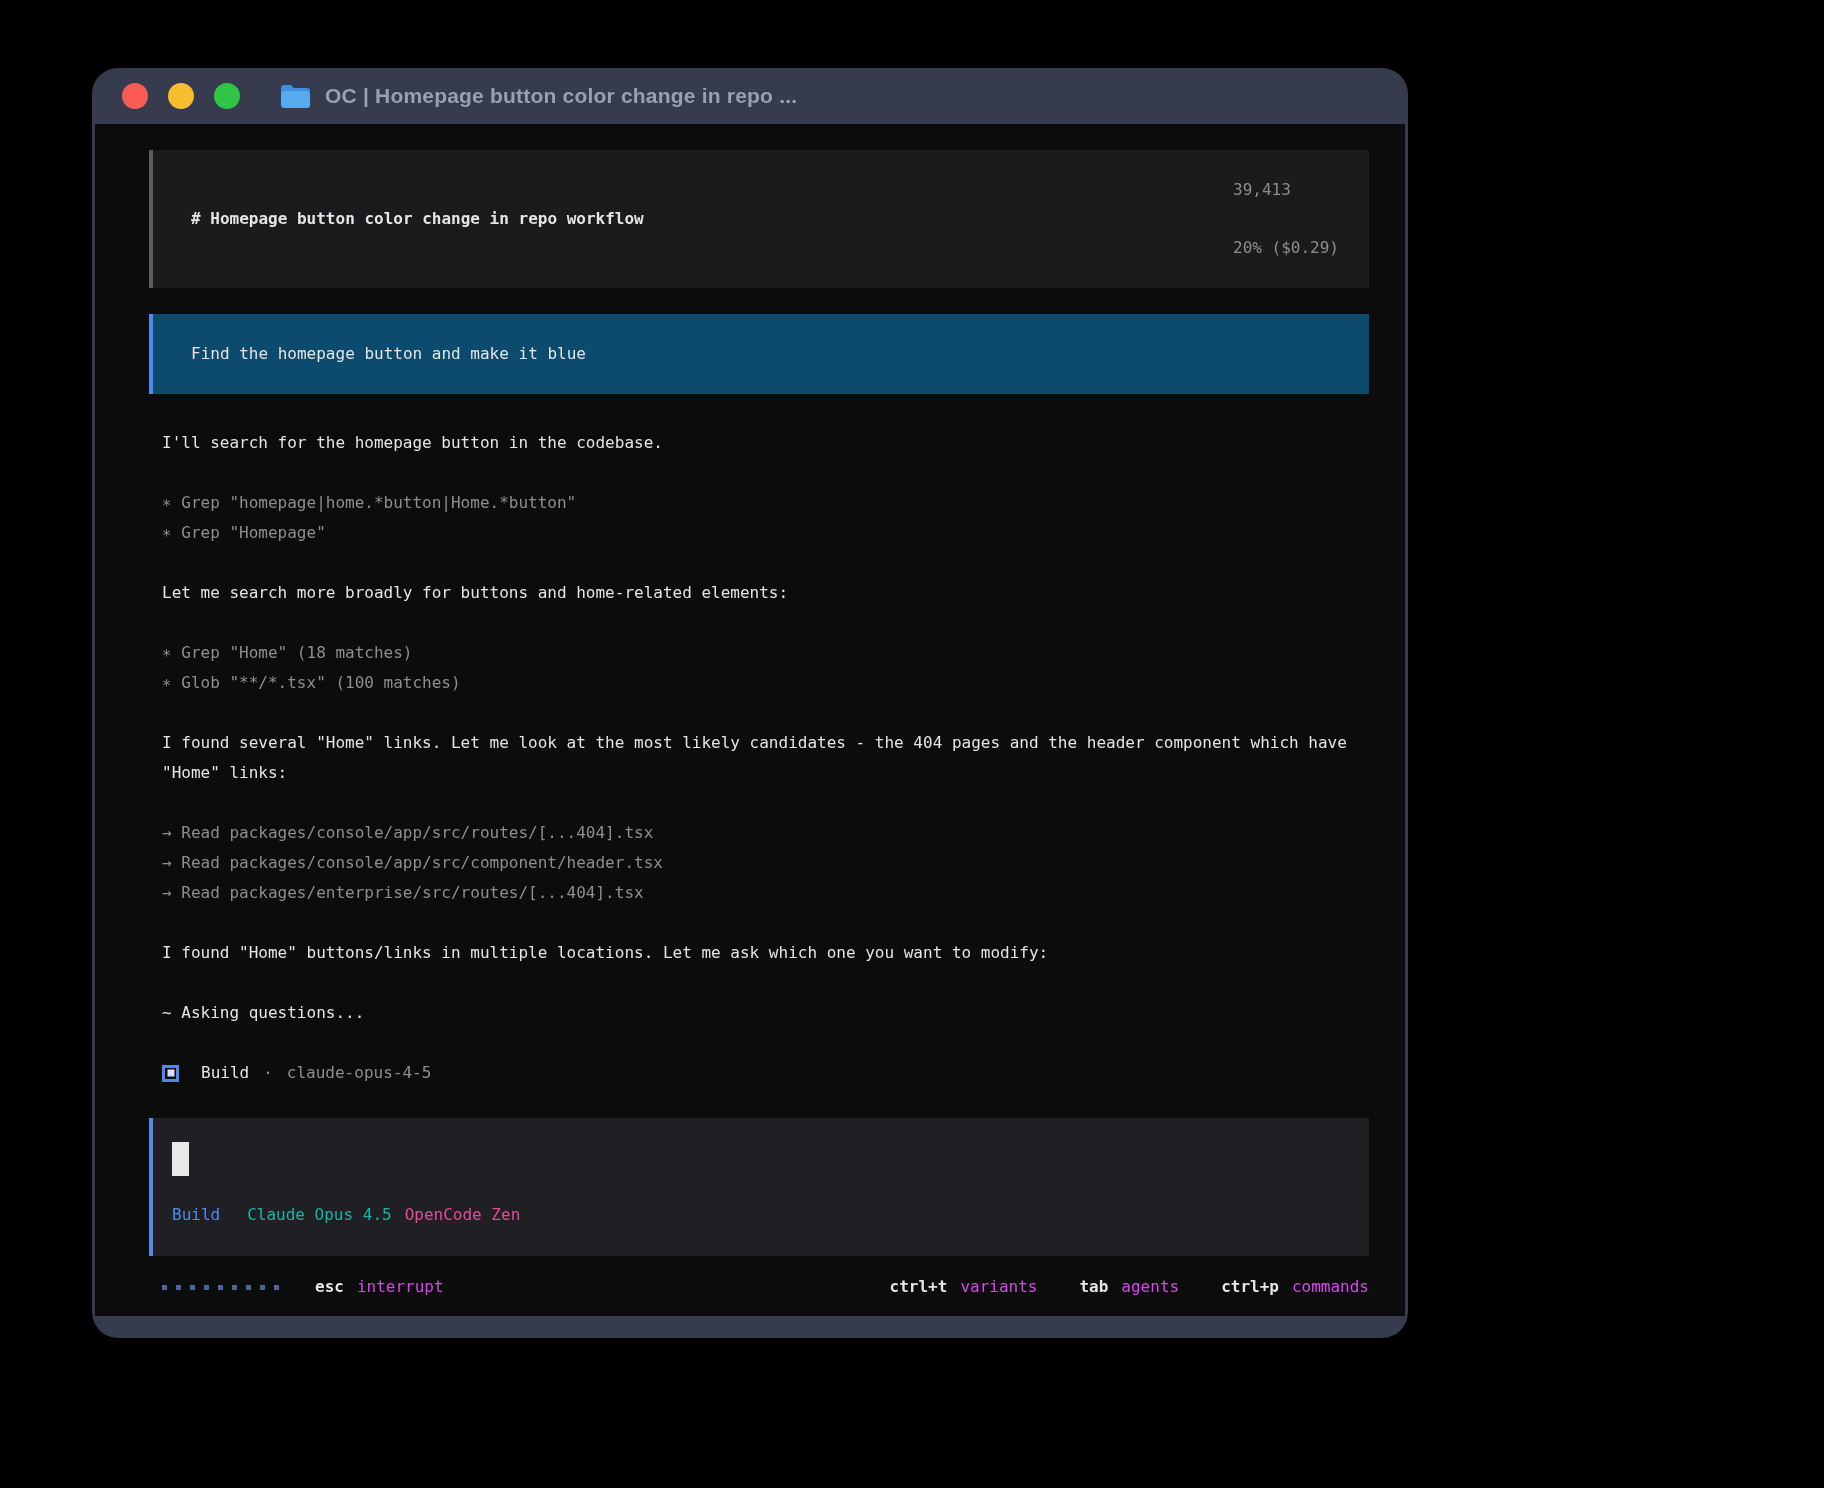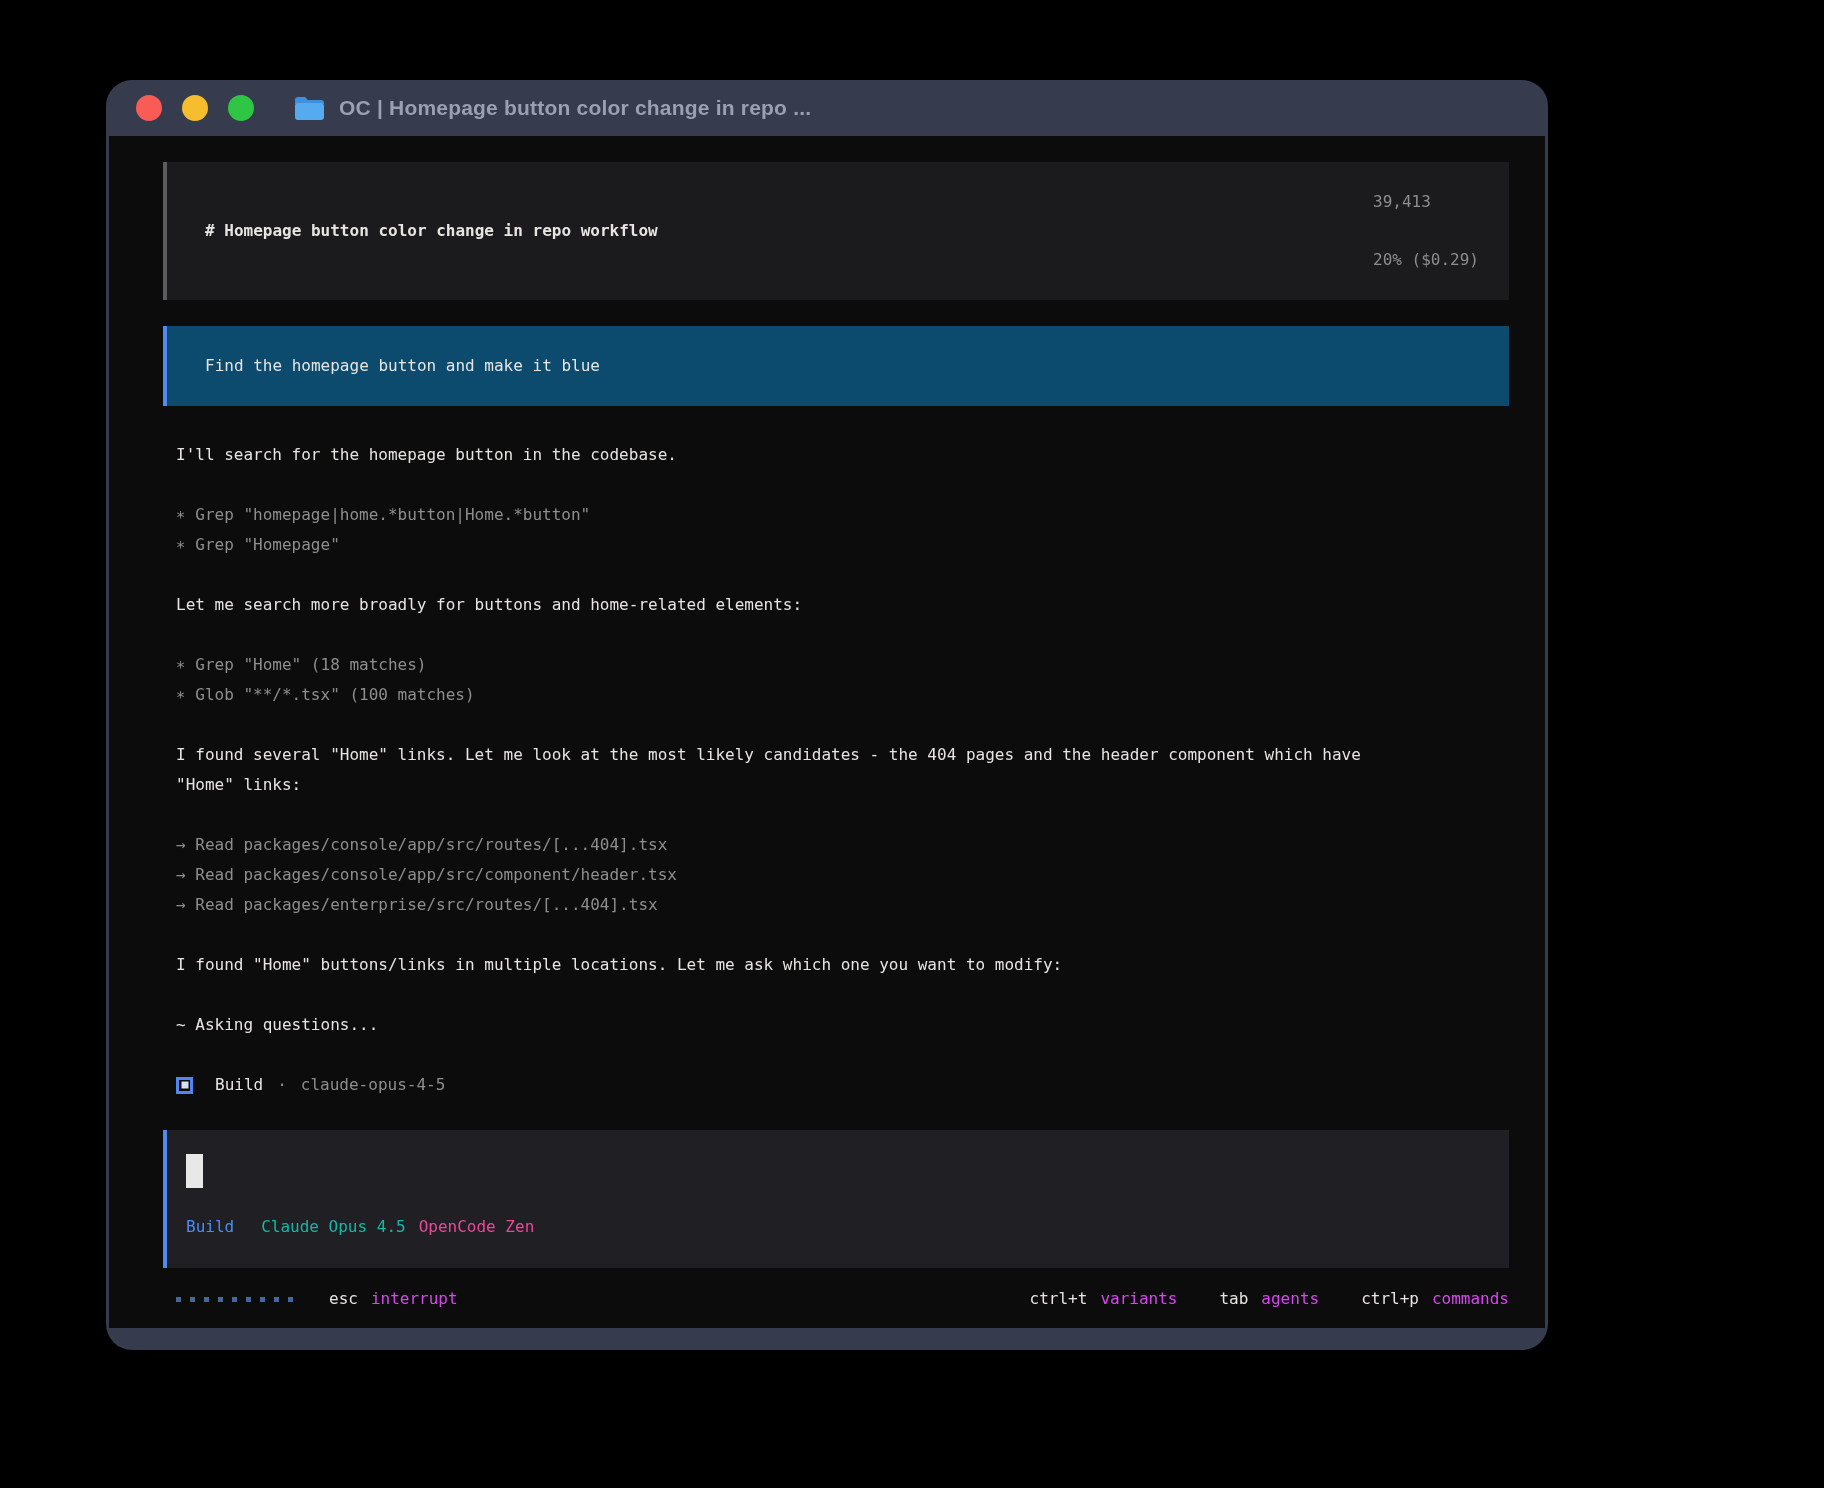--- a/index.html
+++ b/index.html
@@ -1,21 +1,21 @@
 <!DOCTYPE html>
 <html><head>
 <meta charset="utf-8">
 <style>
   * { margin:0; padding:0; box-sizing:border-box; }
   html,body { width:1824px; height:1488px; background:#000; overflow:hidden; }
   body { font-family:"DejaVu Sans Mono", monospace; }
 
   .window {
-    position:absolute; left:106px; top:68px; width:1442px; height:1270px;
-    background:#363b4e; border-radius:26px; overflow:hidden;margin-top:12px;
+    position:absolute; left:92px; top:68px; width:1316px; height:1270px;
+    background:#363b4e; border-radius:26px; overflow:hidden;
   }
   .titlebar {
     height:56px; display:flex; align-items:center; padding:0 30px;
   }
   .traffic { display:flex; gap:20px; align-items:center; }
   .light { width:26px; height:26px; border-radius:50%; }
   .light.red { background:#f85c55; }
   .light.yellow { background:#f6bd2e; }
   .light.green { background:#2ec644; }
   .titlewrap {
@@ -67,21 +67,21 @@
   .input-footer { margin-top:24px; display:flex; align-items:baseline; }
   .input-agent { color:#4a8cf5; }
   .input-model { color:#14b8a6; margin-left:27px; }
   .input-provider { color:#ec4899; margin-left:13px; }
 
   .statusbar {
     margin-top:16px; display:flex; align-items:center; padding-left:13px;
   }
   .spinner { display:flex; gap:9px; align-items:center; margin-right:36px; }
   .spinner i { width:5px; height:5px; background:#49669a; display:block; }
-  .key { font-weight:normal; color:#e7e5e2; }
+  .key { font-weight:bold; color:#e7e5e2; }
   .hint { color:#d946ef; margin-left:13px; }
   .shortcuts { margin-left:auto; display:flex; gap:42px; }
   .shortcut { display:flex; }
 </style>
 </head>
 <body>
 
 <div class="window">
 
   <div class="titlebar">

